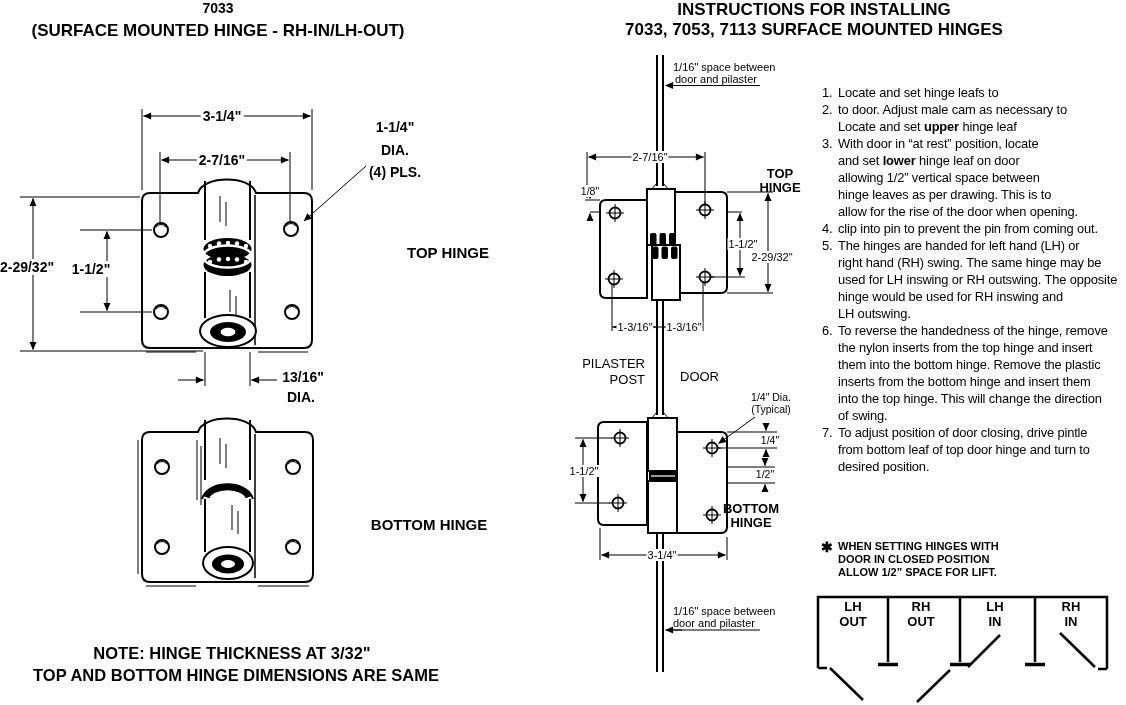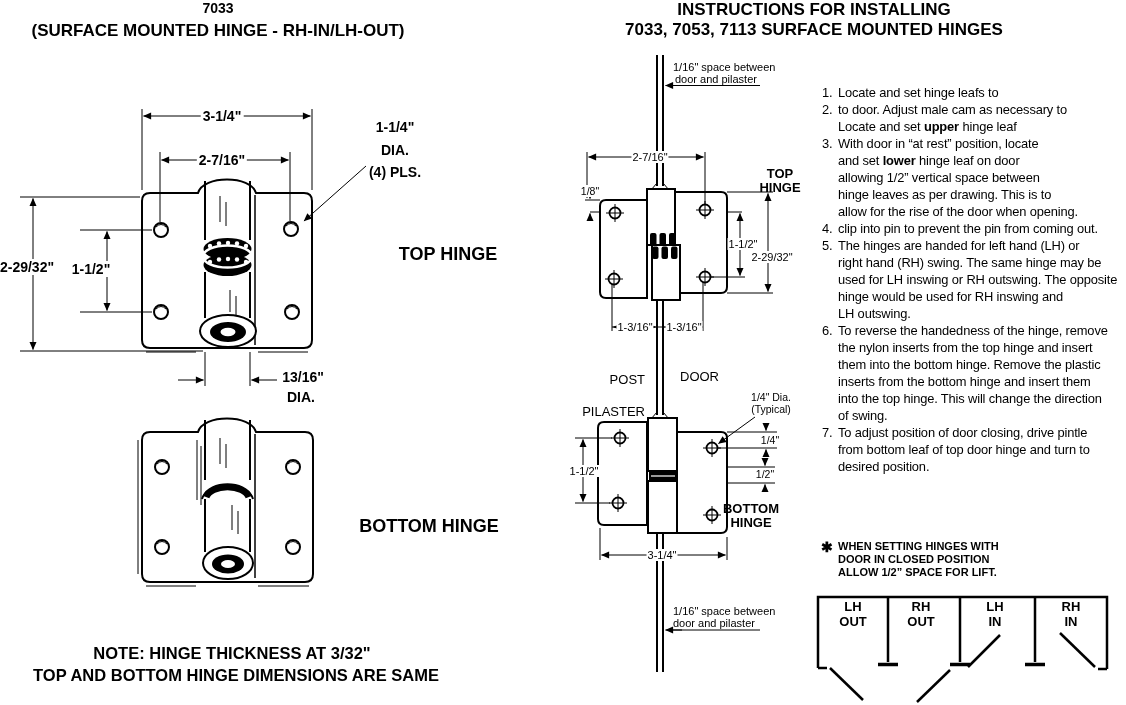--- a/index.html
+++ b/index.html
@@ -2,21 +2,21 @@
 <html><head>
 <meta charset="utf-8">
 <style>
   html,body{margin:0;padding:0;background:#fff;}
   #page{position:relative;width:1126px;height:705px;background:#fff;overflow:hidden;
         font-family:"Liberation Sans",sans-serif;color:#000;}
   .abs{position:absolute;white-space:nowrap;}
   .ctr{transform:translateX(-50%);}
   .ttl{font-weight:bold;font-size:17px;}
   .dimL{font-size:14px;font-weight:bold;background:#fff;padding:0 2px;}
-  .lblL{font-weight:bold;font-size:18px;}
+  .lblL{font-weight:bold;font-size:15px;}
   .noteL{font-weight:bold;font-size:16.5px;}
   .dimC{font-size:11px;background:#fff;padding:0 1px;}
   .dimCs{font-size:10.5px;background:#fff;padding:0 1px;}
   .lblC{font-weight:bold;font-size:13px;line-height:13.5px;text-align:center;}
   .txtC{font-size:13px;}
   .instr{font-size:12.9px;line-height:17px;letter-spacing:-0.15px;}
   .instr-item{display:flex;}
   .instr-num{width:16px;flex:none;}
   .instr-body{flex:1;}
   .instr-line{white-space:nowrap;}
@@ -262,21 +262,21 @@
   <div>TOP</div>
   <div>HINGE</div>
 </div>
 
 <div class="abs ctr dimCs" style="left:590px;top:185px;">1/8"</div>
 <div class="abs ctr dimC" style="left:743px;top:238px;">1-1/2"</div>
 <div class="abs ctr dimC" style="left:772px;top:251px;">2-29/32"</div>
 <div class="abs ctr dimC" style="left:635px;top:321px;">1-3/16"</div>
 <div class="abs ctr dimC" style="left:684px;top:321px;">1-3/16"</div>
 
-<div class="abs txtC" style="left:565px;top:356px;width:80px;text-align:right;margin-top:48px;">PILASTER</div>
+<div class="abs txtC" style="left:565px;top:356px;width:80px;text-align:right;">PILASTER</div>
 <div class="abs txtC" style="left:565px;top:372px;width:80px;text-align:right;">POST</div>
 <div class="abs txtC" style="left:680px;top:369px;">DOOR</div>
 
 <div class="abs ctr dimCs" style="left:771px;top:391px;background:none;">1/4" Dia.</div>
 <div class="abs ctr dimCs" style="left:771px;top:403px;background:none;">(Typical)</div>
 
 <div class="abs ctr dimCs" style="left:770px;top:434px;">1/4"</div>
 <div class="abs ctr dimCs" style="left:765px;top:468px;">1/2"</div>
 <div class="abs ctr dimC" style="left:584px;top:465px;">1-1/2"</div>
 <div class="abs ctr dimC" style="left:662px;top:549px;">3-1/4"</div>

